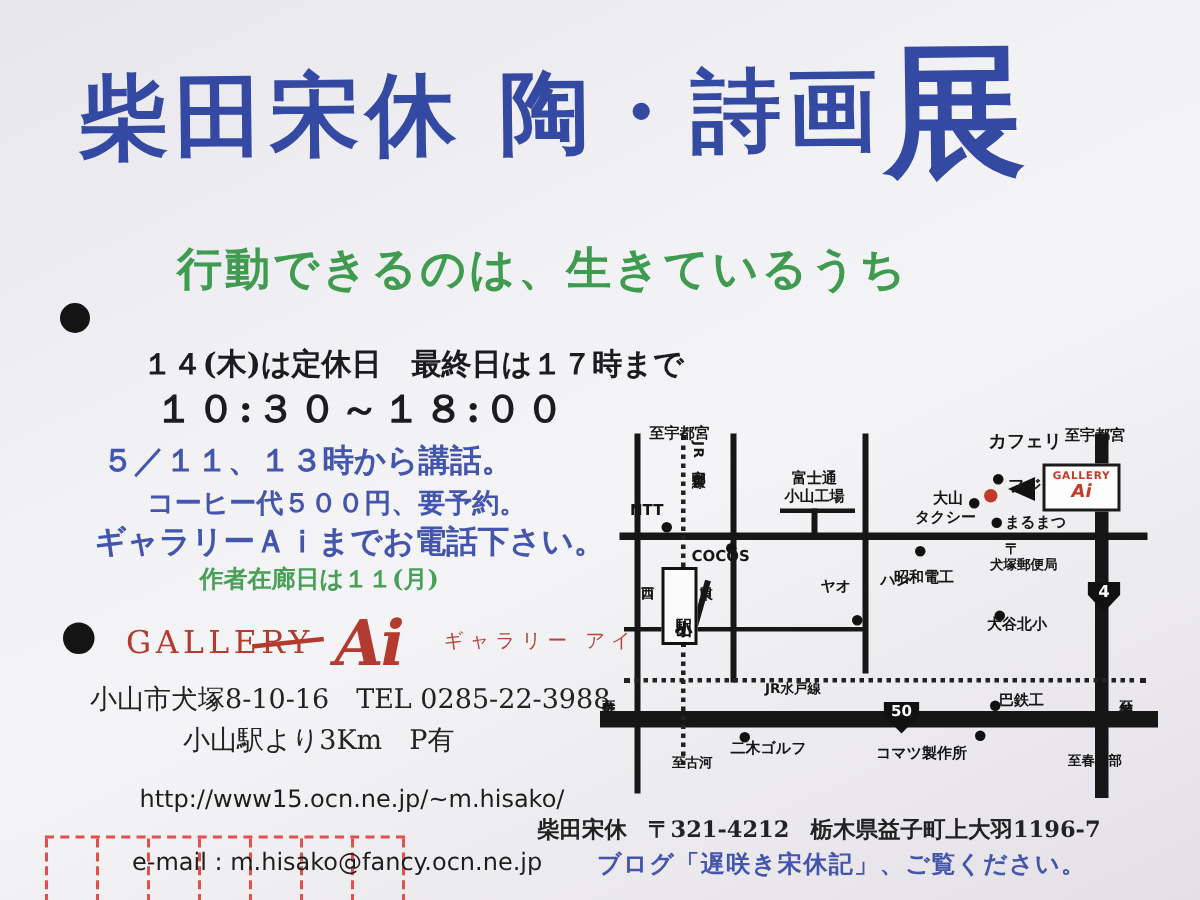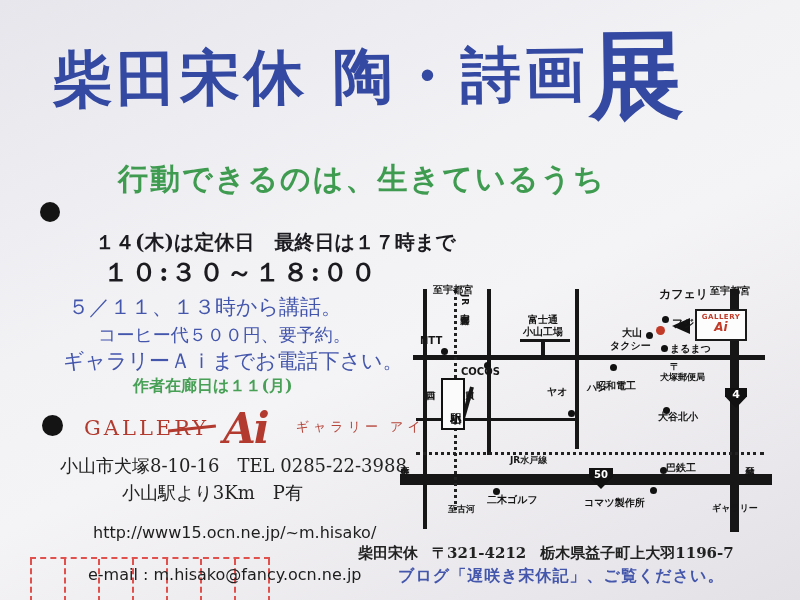--- a/index.html
+++ b/index.html
@@ -14,21 +14,21 @@
   .title .last{font-size:95px;letter-spacing:0;vertical-align:-14px;}
   .subtitle{left:118px;top:127px;color:#3e9b50;font-weight:bold;font-size:30px;letter-spacing:2px;margin-top:32px;}
 
   
   .bullet{position:absolute;border-radius:50%;background:#141414;}
   .b1{left:40px;top:202px;width:20px;height:20px;}
   .b2{left:42px;top:415px;width:21px;height:21px;}
   .dates{left:78px;top:193px;font-size:25px;color:#1c1c20;font-weight:bold;letter-spacing:1px;}
   .closed{left:95px;top:229px;font-size:20px;color:#1c1c20;font-weight:bold;}
   .hours{left:103px;top:255px;font-size:26px;color:#1c1c20;font-weight:bold;letter-spacing:2px;}
-  .blue{color:#4356ac;font-weight:normal;}
+  .blue{color:#4356ac;font-weight:bold;}
   .talk{left:68px;top:293px;font-size:21px;}
   .coffee{left:98px;top:323px;font-size:18px;}
   .phone{left:63px;top:347px;font-size:21px;}
   .presence{left:133px;top:376px;font-size:16px;color:#47a056;font-weight:bold;}
 
   
   .glogo{left:84px;top:404px;}
   .g-en{color:#b23a2e;font-size:21px;letter-spacing:3px;vertical-align:8px;}
   .g-ai{color:#b23a2e;font-size:42px;font-style:italic;font-weight:bold;margin-left:14px;letter-spacing:-2px;}
   .g-stroke{position:absolute;left:168px;top:427px;width:48px;height:3px;background:#b23a2e;transform:rotate(-6deg);}
@@ -173,16 +173,16 @@
     <span class="mlbl" style="left:139px;top:104px;">ヤオ</span>
     <span class="mlbl" style="left:139px;top:100px;margin-left:40px;">ハン</span>
     <span class="mlbl" style="left:250px;top:129px;">大谷北小</span>
     <span class="mlbl s9" style="left:102px;top:174px;">JR水戸線</span>
     <span class="mlbl" style="left:258px;top:180px;">巴鉄工</span>
     <span class="mlbl" style="left:79px;top:212px;">二木ゴルフ</span>
     <span class="mlbl" style="left:176px;top:215px;">コマツ製作所</span>
     <span class="mlbl s9 vert" style="left:-9px;top:177px;">至佐野</span>
     <span class="mlbl s9" style="left:40px;top:223px;">至古河</span>
     <span class="mlbl s9 vert" style="left:336px;top:177px;">至結城</span>
-    <span class="mlbl s9" style="left:304px;top:222px;">ギャラリー</span>
+    <span class="mlbl s9" style="left:304px;top:222px;">至春日部</span>
   </div>
 
 </div>
 
 </body></html>

